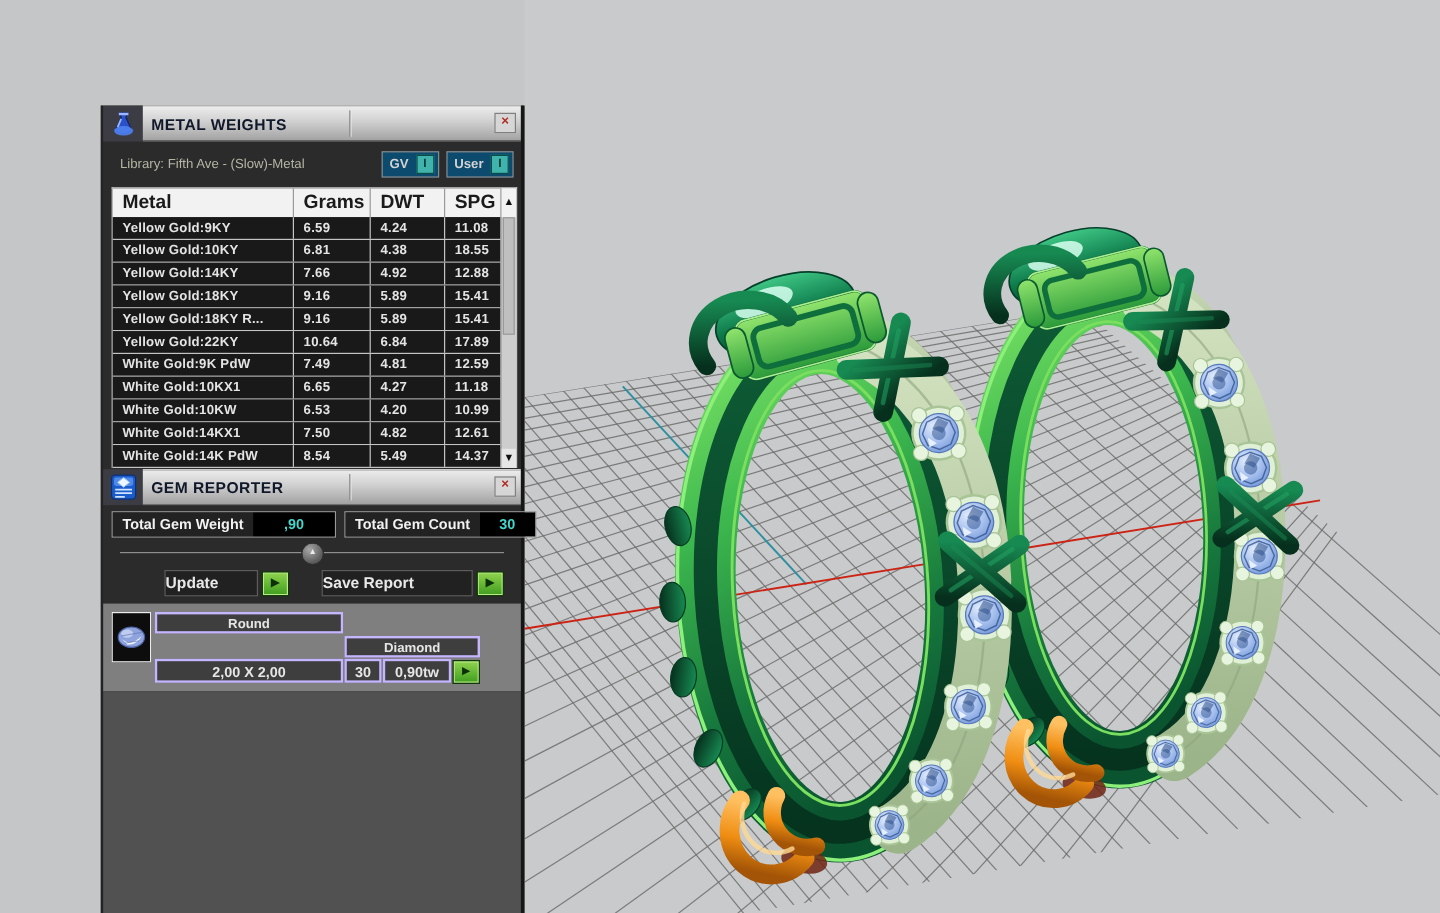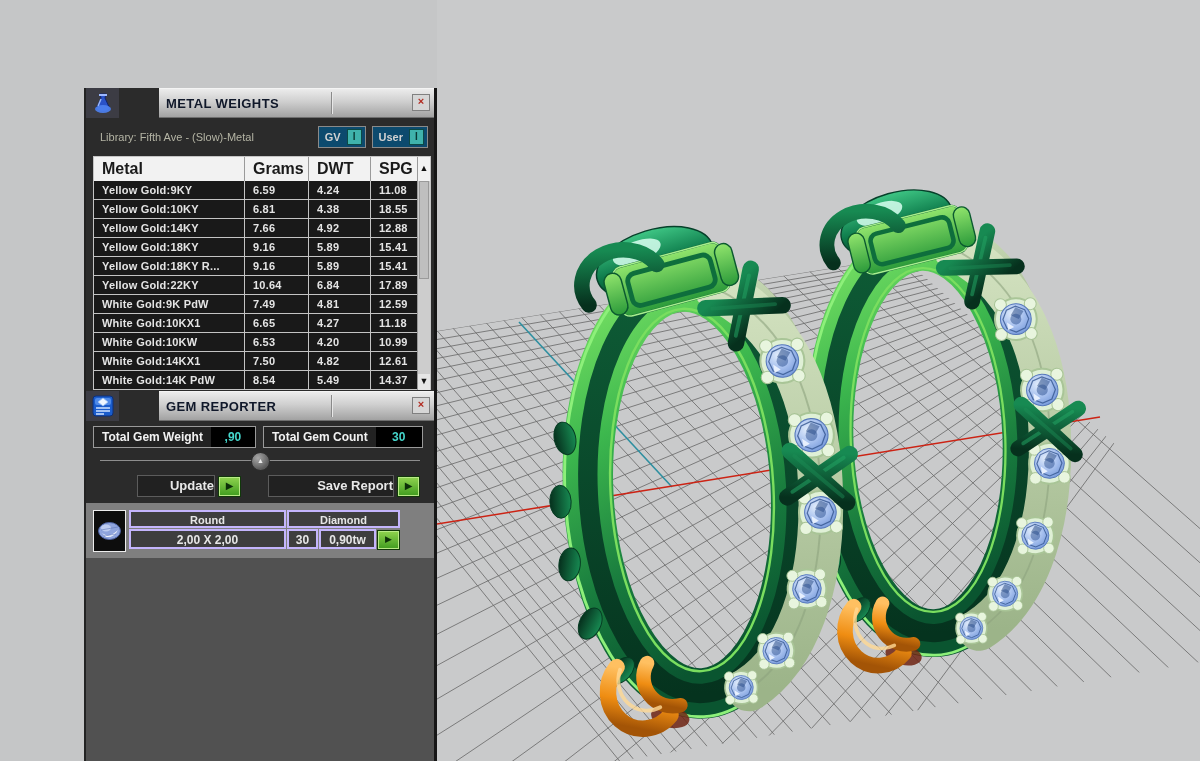--- a/index.html
+++ b/index.html
@@ -6,21 +6,21 @@
   .screen{position:relative;width:1200px;height:761px;overflow:hidden;
           background:#c5c6c7;font-family:"Liberation Sans",sans-serif;
           -webkit-font-smoothing:antialiased;}
   
   .viewport{position:absolute;left:437px;top:0;width:763px;height:761px;background:#c9cacb;}
   .viewport svg{display:block;}
   
   .panel-col{position:absolute;left:84px;top:88px;width:348px;bottom:0;
              border-left:2px solid #232323;border-right:3px solid #161616;
              display:flex;flex-direction:column;background:#2b2b2b;}
-  .phead{position:relative;height:30px;display:flex;align-items:stretch;flex:0 0 30px;gap:40px;}
+  .phead{position:relative;height:30px;display:flex;align-items:stretch;flex:0 0 30px;}
   .icon-tile{width:33px;flex:0 0 33px;background:#3c3c44;display:flex;align-items:center;justify-content:center;}
   .pbar{flex:1;position:relative;background:linear-gradient(#ececec 0%,#cfcfcf 45%,#a2a2a2 100%);
         border-top:1px solid #f4f4f4;border-bottom:1px solid #6e6e6e;display:flex;align-items:center;}
   .ptitle{font-size:13px;font-weight:bold;color:#10182a;letter-spacing:.4px;padding-left:7px;}
   .pdivider{position:absolute;left:172px;top:3px;bottom:3px;width:1px;background:#8a8a8a;box-shadow:1px 0 0 #e8e8e8;}
   .close-box{position:absolute;right:4px;top:5px;width:16px;height:15px;background:#d6d6d6;
              border:1px solid #808080;color:#b22a20;font-size:11px;font-weight:bold;line-height:13px;
              text-align:center;cursor:default;}
   
   .mw-body{background:#2b2b2b;padding-bottom:1px;}
@@ -46,43 +46,43 @@
   .sb-up{height:24px;background:#f2f2f2;color:#111;font-size:9px;text-align:center;line-height:22px;}
   .sb-thumb{height:96px;background:#bfbfbf;border:1px solid #9a9a9a;margin:0 1px;}
   .sb-fill{flex:1;}
   .sb-dn{height:16px;background:#e6e6e6;color:#111;font-size:9px;text-align:center;line-height:15px;}
   
   .gr-body{background:#2b2b2b;padding-top:5px;}
   .totals{display:flex;margin:0 0 0 7px;align-items:center;}
   .tot-box{display:flex;border:1px solid #9a9a9a;margin-right:7px;}
   .tot-label{background:#222;color:#f2f2f2;font-size:12px;font-weight:bold;padding:3px 8px;white-space:nowrap;}
   .tot-val{background:#000;color:#45d6cc;font-size:12px;font-weight:bold;text-align:center;padding:3px 0;}
-  .w52{width:44px;} .w46{width:46px;}
+  .w52{width:68px;} .w46{width:46px;}
   .slider{position:relative;height:22px;margin:2px 14px 0 14px;}
   .slider .track{position:absolute;left:0;right:0;top:10px;height:1px;background:#8e8e8e;}
   .knob{position:absolute;left:50%;top:2px;width:17px;height:17px;margin-left:-9px;border-radius:50%;
         background:radial-gradient(circle at 35% 30%,#a8a8a8,#5a5a5a 70%);border:1px solid #2e2e2e;
         color:#ececec;font-size:7px;text-align:center;line-height:16px;}
   .btn-row{display:flex;align-items:center;margin:3px 0 6px 51px;}
   .flat-btn{background:#212121;border:1px solid #5c5c5c;color:#e8e8e8;font-size:13px;font-weight:bold;
-            height:20px;line-height:20px;text-align:right;}
+            height:20px;line-height:20px;text-align:left;}
   .go-btn{width:21px;height:19px;margin-left:3px;background:linear-gradient(#90d44f,#3f9c1f);
           border:1px solid #11380a;color:#0c3008;font-size:10px;text-align:center;line-height:18px;
           box-shadow:inset 0 0 0 1px #b9ea86;}
   .upd{width:76px;} .sav{width:124px;margin-left:27px;}
   .gem-section{background:#7f7f7f;padding:7px 6px 6px 7px;display:flex;}
   .thumb{width:31px;height:40px;background:#0d0d0d;border:1px solid #ededed;flex:0 0 31px;
          display:flex;align-items:center;justify-content:center;}
   .gtable{margin-left:3px;}
   .grow1,.grow2{display:flex;}
   .gcell{background:#3e3e3e;border:2px solid #c4b5fd;color:#e6e6e6;font-weight:bold;text-align:center;
          box-sizing:border-box;}
   .gh{height:18px;line-height:16px;font-size:11px;margin:0 1px 1px 0;}
   .gv{height:20px;line-height:18px;font-size:12px;margin:0 1px 0 0;}
-  .gw-size{width:157px;} .gw-diam{width:113px;} .gw-cnt{width:31px;} .gw-tw{width:57px;}
+  .gw-size{width:157px;} .gw-diam{width:113px;margin-top:20px;} .gw-cnt{width:31px;} .gw-tw{width:57px;}
   .gem-go{width:21px;height:18px;margin-top:1px;background:linear-gradient(#90d44f,#3f9c1f);
           border:1px solid #11380a;color:#0c3008;font-size:9px;text-align:center;line-height:17px;
           box-shadow:inset 0 0 0 1px #b9ea86;}
   .filler{flex:1;background:#515151;}
 </style>
 </head>
 <body>
 
 <div class="screen">
 

